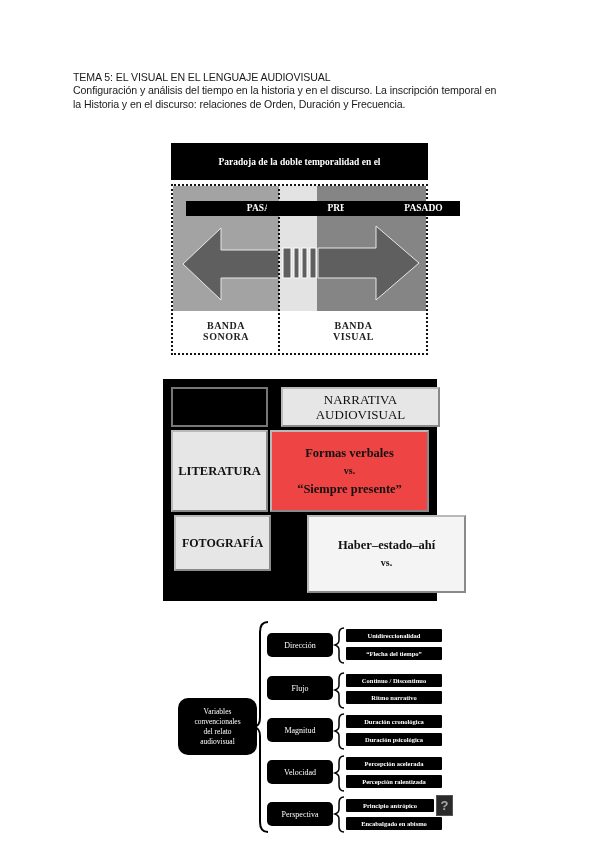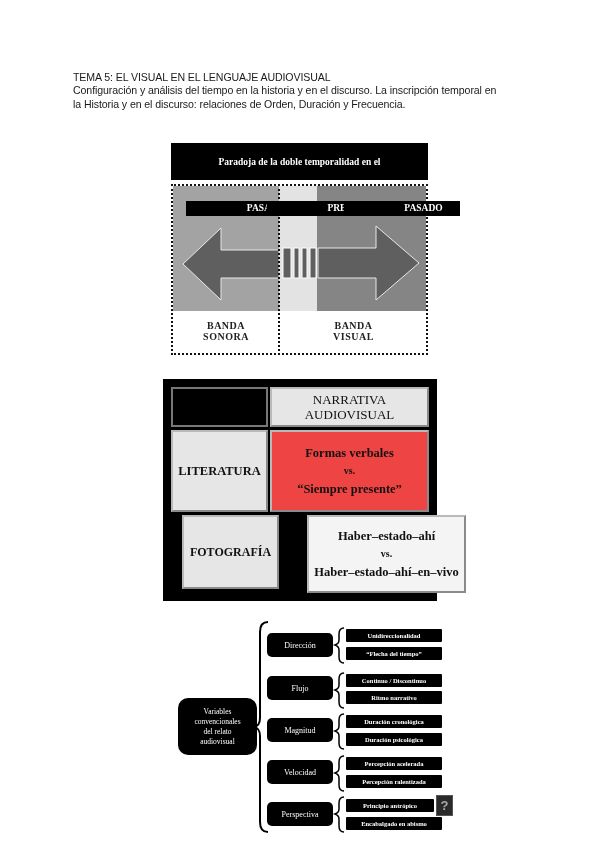--- a/index.html
+++ b/index.html
@@ -24,24 +24,24 @@
   .lb-futuro { left: 173px; width: 73px; }
   .arrows { position: absolute; left: 0; top: 0; width: 257px; height: 171px; }
   .banda { position: absolute; top: 136px; font-family: "Liberation Serif", serif; font-weight: bold; font-size: 10px; line-height: 11px; text-align: center; color: #222; letter-spacing: 0.5px; }
   .banda-sonora { left: 2px; width: 106px; }
   .banda-visual { left: 110px; width: 145px; }
 
   
   .tbl { position: absolute; left: 163px; top: 379px; width: 274px; height: 222px; background: #000; }
   .cell { position: absolute; box-sizing: border-box; border: 2px solid #8a8a8a; border-top-color: #b9b9b9; border-left-color: #b9b9b9; display: flex; flex-direction: column; justify-content: center; align-items: center; text-align: center; font-family: "Liberation Serif", serif; color: #111; }
   .c-empty { left: 8px; top: 8px; width: 97px; height: 40px; background: #000; border-color: #777; }
-  .c-head { left: 107px; top: 8px; width: 159px; height: 40px; background: #e6e6e6; font-size: 13px; line-height: 15px; }
+  .c-head { left: 118px; top: 8px; width: 159px; height: 40px; background: #e6e6e6; font-size: 13px; line-height: 15px; }
   .c-lit { left: 8px; top: 51px; width: 97px; height: 82px; background: #e6e6e6; font-weight: bold; font-size: 12.5px; }
   .c-lit-val { left: 107px; top: 51px; width: 159px; height: 82px; background: #ef4444; font-weight: bold; font-size: 12.5px; line-height: 18px; }
-  .c-foto { left: 19px; top: 136px; width: 97px; height: 74px; background: #e6e6e6; font-weight: bold; font-size: 12px; text-align: right; }
+  .c-foto { left: 11px; top: 136px; width: 97px; height: 56px; background: #e6e6e6; font-weight: bold; font-size: 12px; text-align: right; }
   .c-foto-val { left: 107px; top: 136px; width: 159px; height: 78px; background: #f4f4f4; font-weight: bold; font-size: 12.5px; line-height: 18px; margin-left: 37px; }
 
   
   .flow { position: absolute; left: 0; top: 0; width: 600px; height: 848px; pointer-events: none; }
   .flow * { pointer-events: auto; }
   .node { position: absolute; background: #000; color: #fff; font-family: "Liberation Serif", serif; font-size: 7.5px; text-align: center; display: flex; flex-direction: column; justify-content: center; align-items: center; border-radius: 6px; }
   .root { left: 178px; top: 698px; width: 79px; height: 57px; border-radius: 10px; line-height: 10px; font-size: 7.5px; }
   .cat { left: 267px; width: 66px; height: 24px; border-radius: 5px; font-size: 8px; }
   .leaf { left: 346px; width: 96px; height: 13px; border-radius: 1px; font-size: 6.5px; font-weight: bold; line-height: 13px; }
   .help-box { position: absolute; left: 436px; top: 795px; width: 15px; height: 19px; background: #2a2a2a; border: 1px solid #555; color: #aaa; font-family: "Liberation Sans", sans-serif; font-size: 13px; font-weight: bold; text-align: center; line-height: 19px; }
@@ -107,21 +107,20 @@
   <div class="cell c-lit-val">
     <div>Formas verbales</div>
     <div style="font-size:10px">vs.</div>
     <div>“Siempre presente”</div>
   </div>
 
   <div class="cell c-foto">FOTOGRAFÍA</div>
   <div class="cell c-foto-val">
     <div>Haber–estado–ahí</div>
     <div style="font-size:10px">vs.</div>
-    <div>Haber–estado–ahí–en–vivo</div>
   </div>
 </div>
 
 <div class="flow">
   <svg class="braces" width="600" height="848" viewBox="0 0 600 848">
 
     <path d="M268,622 C262,622 260,626 260,632 L260,718 C260,724 258,726 254,727 C258,728 260,730 260,736 L260,822 C260,828 262,832 268,832" fill="none" stroke="#000" stroke-width="2"></path>
 
     <path d="M344,628 C340,628 339,630 339,634 L339,640 C339,643 338,644 335,645 C338,646 339,647 339,650 L339,657 C339,661 340,663 344,663" fill="none" stroke="#000" stroke-width="1.5"></path>
     <path d="M344,673 C340,673 339,675 339,679 L339,685 C339,688 338,689 335,690 C338,691 339,692 339,695 L339,702 C339,706 340,708 344,708" fill="none" stroke="#000" stroke-width="1.5"></path>

